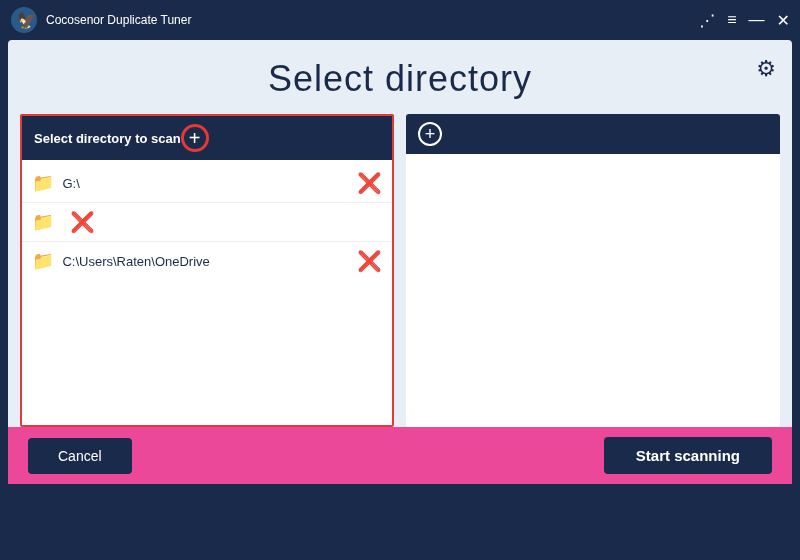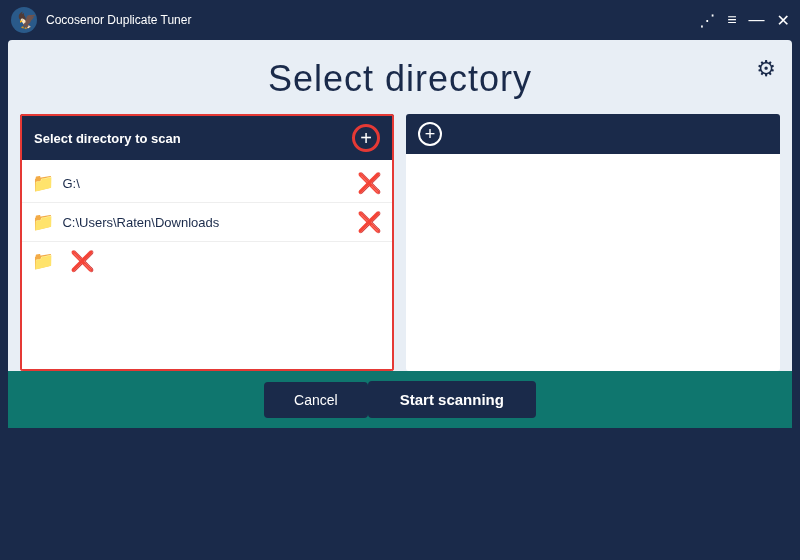--- a/index.html
+++ b/index.html
@@ -40,21 +40,21 @@
       font-size: 16px;
       cursor: pointer;
       user-select: none;
     }
 
     
     .main-content {
       background: #e8eef5;
       margin: 0 8px 8px 8px;
       border-radius: 4px;
-      height: 388px;
+      height: 444px;
       display: flex;
       flex-direction: column;
       padding: 0;
     }
 
     .page-title-row {
       display: flex;
       align-items: center;
       justify-content: center;
       padding: 18px 0 10px 0;
@@ -93,21 +93,21 @@
     }
 
     .panel-header {
       background: #1a2a4a;
       color: white;
       font-size: 13px;
       font-weight: 600;
       padding: 8px 12px;
       display: flex;
       align-items: center;
-      justify-content: space-between;
+      justify-content: flex-start;
     }
     .panel-header-title {
       color: white;
     }
     .panel-add-btn {
       width: 24px;
       height: 24px;
       border: 2px solid white;
       border-radius: 50%;
       display: flex;
@@ -170,24 +170,24 @@
     
     .num-callout {
       font-size: 13px;
       font-weight: 700;
       color: #1a2a4a;
     }
 
     
     .bottom-bar {
       display: flex;
-      justify-content: center;
+      justify-content: space-between;
       align-items: center;
       padding: 10px 20px;
-      background: #0f766e;
+      background: #ec4899;
     }
     .btn-cancel {
       background: #1a2a4a;
       color: white;
       border: none;
       border-radius: 4px;
       padding: 10px 30px;
       font-size: 14px;
       cursor: pointer;
       font-weight: 500;
@@ -262,26 +262,26 @@
       <div class="panel-body">
 
         <div class="dir-item">
           <span class="folder-icon">📁</span>
           <span class="dir-path">G:\</span>
           <span class="remove-btn">❌</span>
         </div>
 
         <div class="dir-item">
           <span class="folder-icon">📁</span>
-          <span class="dir-path">C:\Users\Raten\Downloads</span>
           <span class="remove-btn">❌</span>
         </div>
 
         <div class="dir-item">
           <span class="folder-icon">📁</span>
+          <span class="dir-path">C:\Users\Raten\OneDrive</span>
           <span class="remove-btn">❌</span>
         </div>
       </div>
 
     </div>
 
     <div class="panel">
       <div class="panel-header">
         <div class="panel-add-btn">
           <span>+</span>

